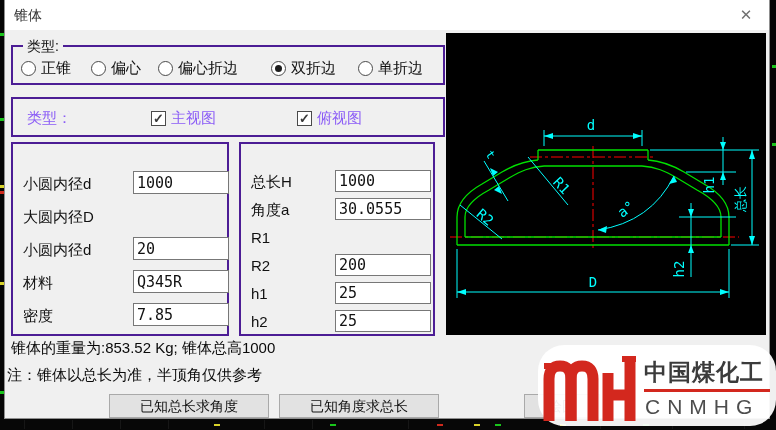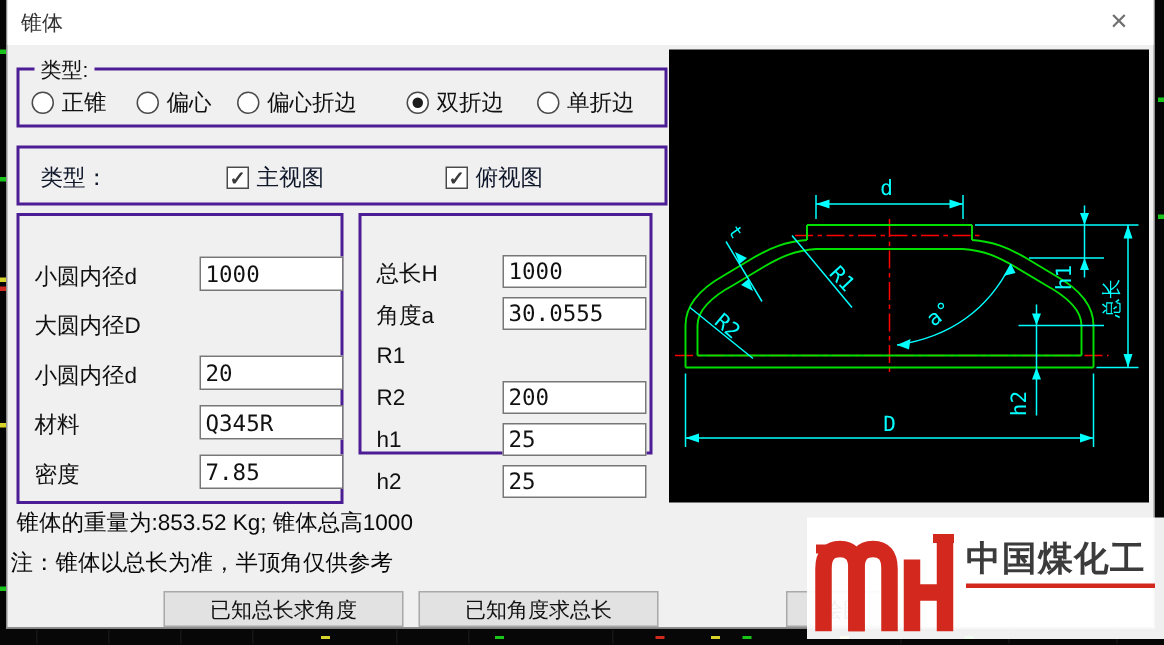--- a/index.html
+++ b/index.html
@@ -29,39 +29,39 @@
   .radio-circle { width:15px; height:15px; border:1px solid #4a4a4a; border-radius:50%;
     background:#fff; margin-right:5px; position:relative; flex:none; }
   .radio-item.selected .radio-circle::after { content:""; position:absolute; left:3px; top:3px;
     width:7px; height:7px; border-radius:50%; background:#1d1d1d; }
   .radio-label { font-size:15px; color:#111; white-space:nowrap; }
 
   .check-item { position:absolute; top:10px; display:flex; align-items:center; cursor:pointer; }
   .check-box { width:15px; height:15px; border:1px solid #4a4a4a; background:#fff;
     margin-right:5px; position:relative; flex:none; font-size:13px; line-height:14px;
     text-align:center; color:#3a3a3a; font-weight:bold; }
-  .plain-label { font-size:15px; color:#0f172a; white-space:nowrap; }
+  .plain-label { font-size:15px; color:#8b5cf6; white-space:nowrap; }
 
   .field-label { position:absolute; font-size:15px; color:#111; white-space:nowrap; }
   .field-input { position:absolute; height:23px; border:1px solid #777; background:#fff;
     font-family:"DejaVu Sans Mono", monospace; font-size:15px; color:#111; padding:0 3px; }
 
   .status-line { position:absolute; left:6px; top:339px; font-size:15px; color:#0a0a0a; }
   .note-line { position:absolute; left:2px; top:366px; font-size:15px; color:#0a0a0a; }
 
   .btn { position:absolute; top:394px; height:24px; background:#e2e2e2;
     border:1px solid #a9a9a9; font-size:14px; color:#111; text-align:center;
     line-height:22px; cursor:pointer; }
   .btn.focused { border:2px solid #0078d7; line-height:20px; }
 
   .preview { position:absolute; left:441px; top:33px; width:320px; height:302px; background:#000; }
 
   
   .logo { position:absolute; left:538px; top:345px; width:238px; height:81px;
-    background:rgba(255,255,255,0.94); z-index:5; }
+    background:rgba(255,255,255,0.94); z-index:5;border-radius:26px; }
   .logo-cn { position:absolute; left:106px; top:12px; font-size:23px; font-weight:600;
     color:#3b3b3b; letter-spacing:1px; white-space:nowrap; }
   .logo-rule { position:absolute; left:106px; top:44px; width:126px; height:3px; background:#d3281e; }
   .logo-en { position:absolute; left:107px; top:50px; font-size:21px; color:#4d4d4d;
     letter-spacing:7px; white-space:nowrap; }
 </style>
 </head>
 <body>
 
 <div class="stage">
@@ -143,21 +143,21 @@
       <input class="field-input" style="left: 120px; top: 27px; width: 96px;" value="1000">
       <span class="field-label" style="left:10px;top:64px">大圆内径D</span>
       <span class="field-label" style="left:10px;top:97px">小圆内径d</span>
       <input class="field-input" style="left: 120px; top: 93px; width: 96px;" value="20">
       <span class="field-label" style="left:10px;top:130px">材料</span>
       <input class="field-input" style="left: 120px; top: 126px; width: 96px;" value="Q345R">
       <span class="field-label" style="left:10px;top:163px">密度</span>
       <input class="field-input" style="left: 120px; top: 159px; width: 96px;" value="7.85">
     </div>
 
-    <div class="groupbox" style="left:234px;top:142px;width:196px;height:161px">
+    <div class="groupbox" style="left:234px;top:142px;width:196px;height:194px">
       <span class="field-label" style="left:10px;top:29px">总长H</span>
       <input class="field-input" style="left: 94px; top: 26px; width: 96px; height: 22px;" value="1000">
       <span class="field-label" style="left:10px;top:57px">角度a</span>
       <input class="field-input" style="left: 94px; top: 54px; width: 96px; height: 22px;" value="30.0555">
       <span class="field-label" style="left:10px;top:85px">R1</span>
       <span class="field-label" style="left:10px;top:113px">R2</span>
       <input class="field-input" style="left: 94px; top: 110px; width: 96px; height: 22px;" value="200">
       <span class="field-label" style="left:10px;top:141px">h1</span>
       <input class="field-input" style="left: 94px; top: 138px; width: 96px; height: 22px;" value="25">
       <span class="field-label" style="left:10px;top:169px">h2</span>
@@ -250,15 +250,16 @@
         <path d="M29,68 V26 Q29,13 40,13 Q51,13 51,26 V68"></path>
         <path d="M66,68 V20"></path>
         <path d="M66,42 H88"></path>
         <path d="M88,68 V6"></path>
       </g>
       <path d="M2,13 H14" stroke="#d3281e" stroke-width="6" fill="none"></path>
       <path d="M80,6 H94" stroke="#d3281e" stroke-width="6" fill="none"></path>
     </svg>
     <div class="logo-cn">中国煤化工</div>
     <div class="logo-rule"></div>
+    <div class="logo-en">CNMHG</div>
   </div>
 
 </div>
 
 </body></html>

